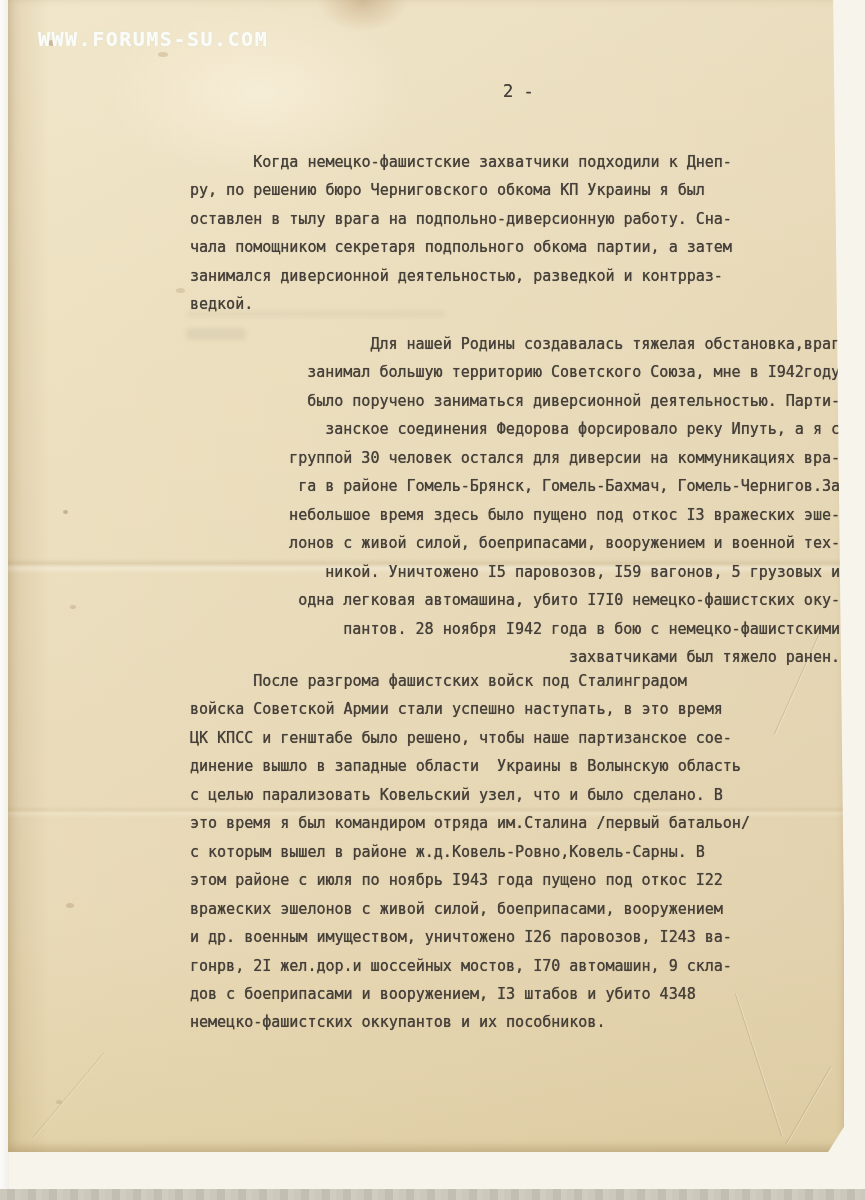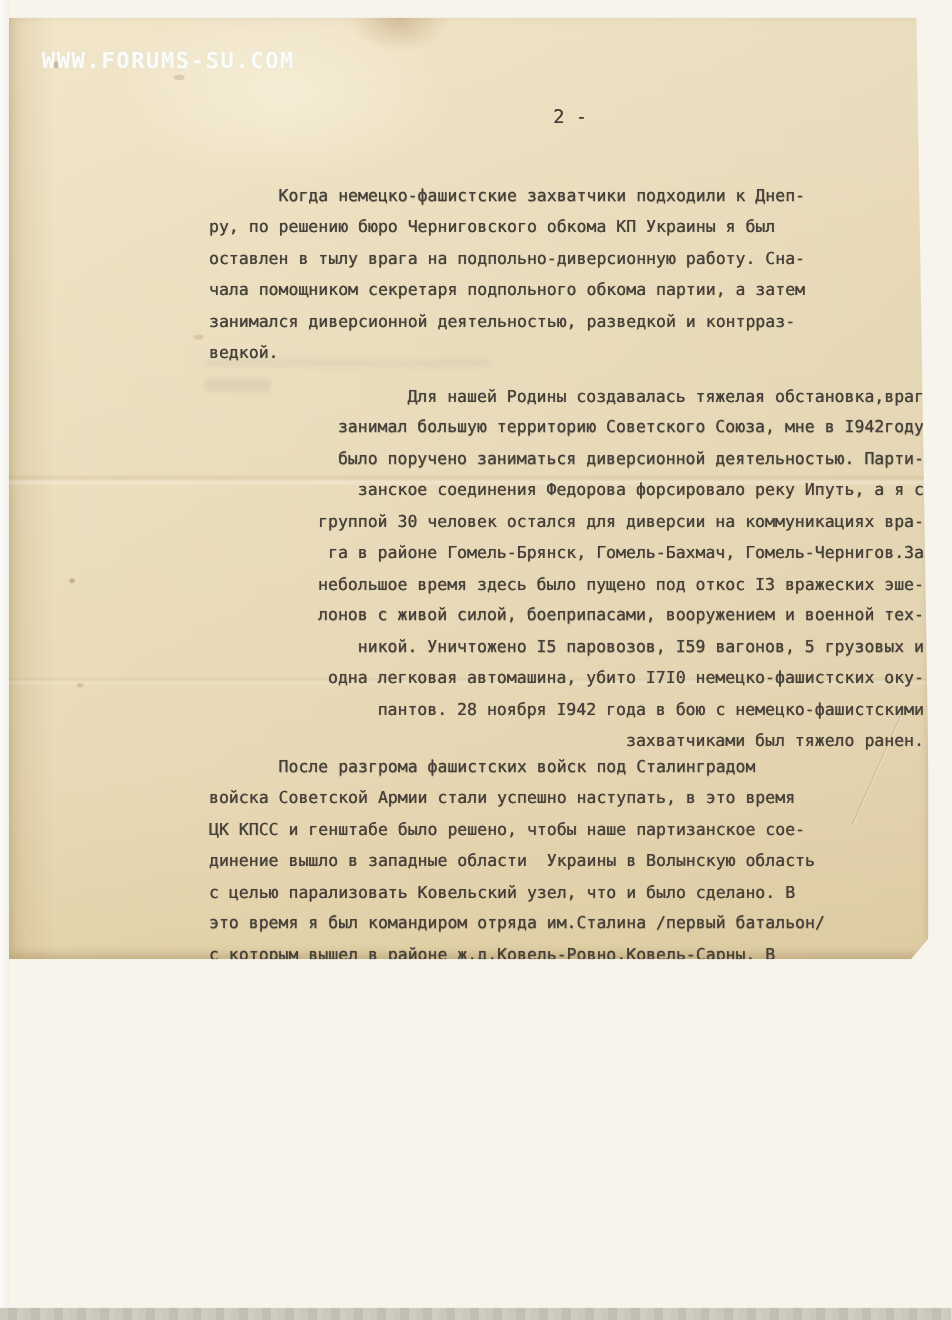--- a/index.html
+++ b/index.html
@@ -14,21 +14,21 @@
   .left-strip {
     position: absolute; left: 0; top: 0; width: 9px; height: 1200px;
     background: linear-gradient(90deg, #fbfbf9, #f1efe8);
   }
   .bottom-strip {
     position: absolute; left: 0; top: 1189px; width: 865px; height: 11px;
     background: repeating-linear-gradient(90deg, #ccc8bc 0 7px, #c2beb1 7px 15px, #d0ccc0 15px 21px);
   }
 
   .paper {
-    position: absolute; left: 8px; top: 16px; width: 836px; height: 856px;
+    position: absolute; left: 8px; top: 0; width: 836px; height: 1152px;
     background:
       radial-gradient(ellipse 70px 45px at 355px 2px, rgba(146,98,45,0.28), rgba(146,98,45,0) 65%),
       radial-gradient(ellipse 220px 120px at 30% 8%, rgba(255,250,235,0.45), rgba(255,250,235,0) 70%),
       linear-gradient(180deg, rgba(150,120,70,0.00) 48.5%, rgba(150,120,70,0.14) 48.9%, rgba(255,255,245,0.30) 49.3%, rgba(150,120,70,0.00) 49.8%),
       linear-gradient(180deg, rgba(150,120,70,0.00) 70.0%, rgba(150,120,70,0.09) 70.3%, rgba(255,255,245,0.20) 70.6%, rgba(150,120,70,0.00) 71.0%),
       linear-gradient(90deg, rgba(170,140,90,0.22), rgba(170,140,90,0) 5%),
       linear-gradient(90deg, rgba(170,140,90,0), rgba(170,140,90,0.10) 98%),
       linear-gradient(180deg, #f2e7cb 0%, #eee2c3 25%, #ebdebe 55%, #e9dab8 80%, #e3d3aa 100%);
     clip-path: polygon(0 0, 98.7% 0, 100% 80%, 100% 97.8%, 98.1% 100%, 0 100%);
     box-shadow:

